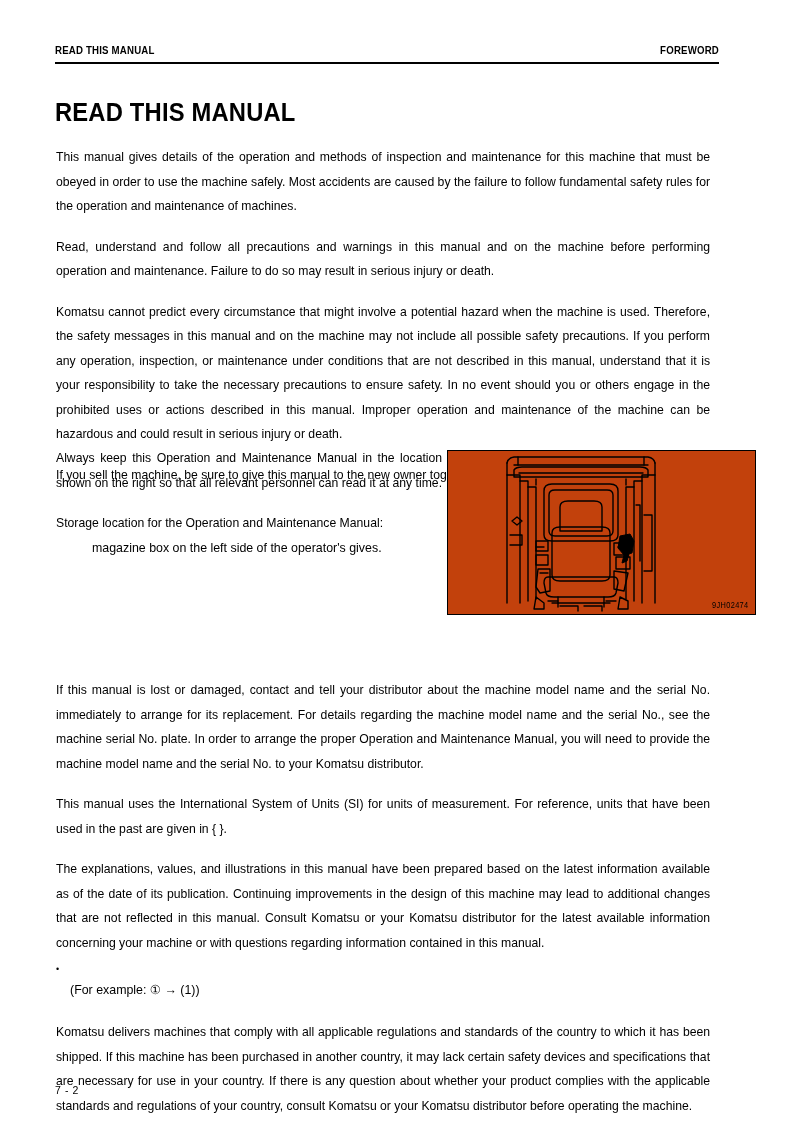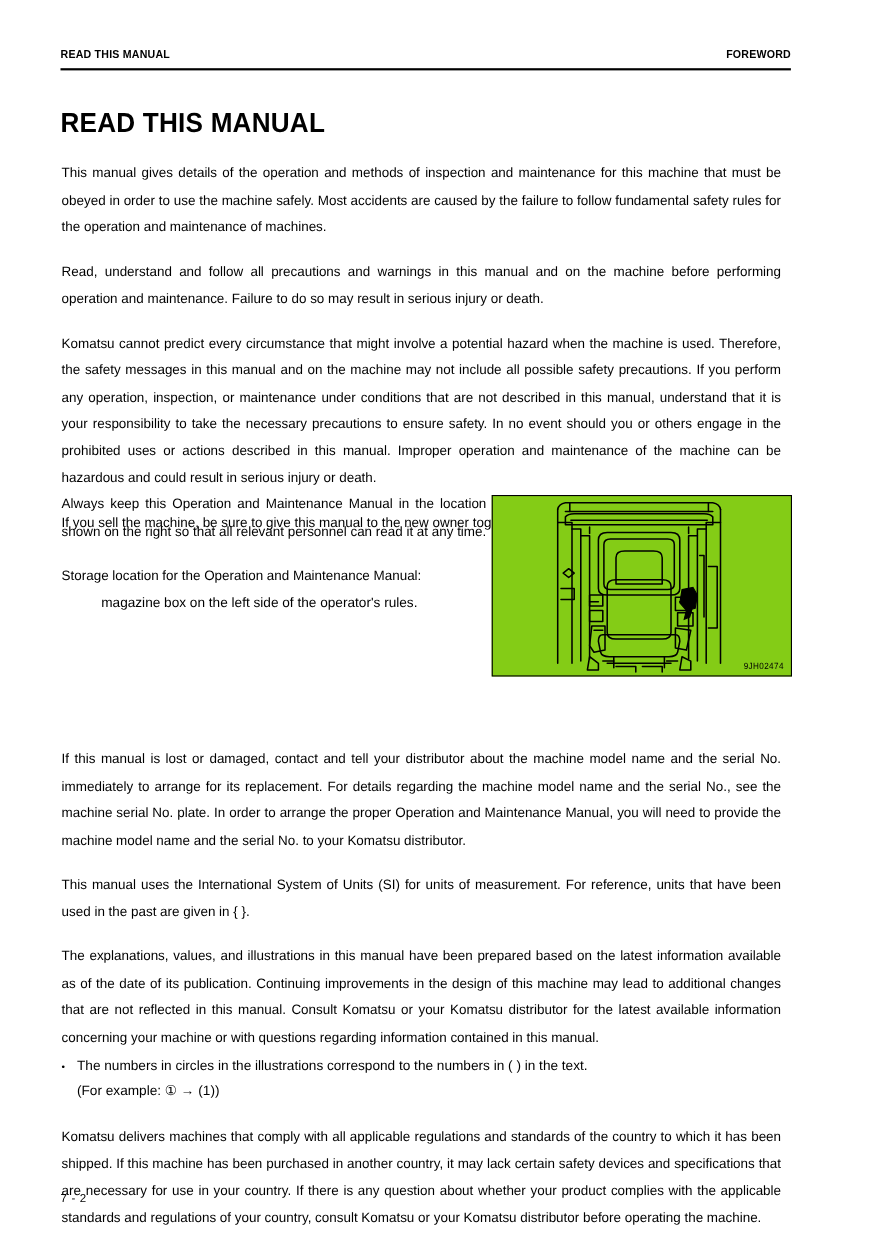--- a/index.html
+++ b/index.html
@@ -125,24 +125,24 @@
     letter-spacing: -0.5px;
     z-index: 5;
     pointer-events: none;
   }
 
   
   .figure {
     position: absolute;
     left: 447px;
     top: 450px;
-    width: 273px;
+    width: 309px;
     height: 165px;
     border: 1.4px solid #000;
-    background: #84cc16;
+    background: #c2410c;
     box-sizing: border-box;
   }
   .figure svg { display: block; }
   .figure-code {
     position: absolute;
     right: 6px;
     bottom: 4px;
     font-size: 8.2px;
     letter-spacing: 0.4px;
     font-family: "Liberation Sans", sans-serif;
@@ -177,21 +177,21 @@
   <div class="col" style="top:145px;">
     <p class="body">This manual gives details of the operation and methods of inspection and maintenance for this machine that must be obeyed in order to use the machine safely. Most accidents are caused by the failure to follow fundamental safety rules for the operation and maintenance of machines.</p>
     <p class="body">Read, understand and follow all precautions and warnings in this manual and on the machine before performing operation and maintenance. Failure to do so may result in serious injury or death.</p>
     <p class="body">Komatsu cannot predict every circumstance that might involve a potential hazard when the machine is used. Therefore, the safety messages in this manual and on the machine may not include all possible safety precautions. If you perform any operation, inspection, or maintenance under conditions that are not described in this manual, understand that it is your responsibility to take the necessary precautions to ensure safety. In no event should you or others engage in the prohibited uses or actions described in this manual. Improper operation and maintenance of the machine can be hazardous and could result in serious injury or death.</p>
     <p class="body last">If you sell the machine, be sure to give this manual to the new owner together with the machine.</p>
   </div>
 
   <div class="col narrow" style="top:446px;">
     <p class="body">Always keep this Operation and Maintenance Manual in the location shown on the right so that all relevant personnel can read it at any time.</p>
     <p class="body" style="margin-bottom:0;">Storage location for the Operation and Maintenance Manual:</p>
-    <p class="indent-line">magazine box on the left side of the operator's rules.</p>
+    <p class="indent-line">magazine box on the left side of the operator's gives.</p>
   </div>
 
   <div class="figure">
     <svg width="266" height="162" viewBox="0 0 266 162" xmlns="http://www.w3.org/2000/svg">
       <g fill="none" stroke="#000" stroke-width="1.4" stroke-linejoin="round" stroke-linecap="round">
 
         <path d="M59 12 L59 152 M207 12 L207 152"></path>
         <path d="M59 12 Q60 7 66 6 L200 6 Q206 7 207 12"></path>
         <path d="M66 14 L200 14"></path>
         <path d="M70 6 L70 14 M196 6 L196 14"></path>
@@ -250,21 +250,20 @@
   </div>
 
   <div class="col" style="top:630px;margin-top:48px;">
     <p class="body">If this manual is lost or damaged, contact and tell your distributor about the machine model name and the serial No. immediately to arrange for its replacement. For details regarding the machine model name and the serial No., see the machine serial No. plate. In order to arrange the proper Operation and Maintenance Manual, you will need to provide the machine model name and the serial No. to your Komatsu distributor.</p>
     <p class="body">This manual uses the International System of Units (SI) for units of measurement. For reference, units that have been used in the past are given in { }.</p>
     <p class="body" style="margin-bottom:4px;">The explanations, values, and illustrations in this manual have been prepared based on the latest information available as of the date of its publication. Continuing improvements in the design of this machine may lead to additional changes that are not reflected in this manual. Consult Komatsu or your Komatsu distributor for the latest available information concerning your machine or with questions regarding information contained in this manual.</p>
 
     <div class="bullet-block">
       <div class="bullet-row">
         <span class="bullet-dot">•</span>
-        <span>The numbers in circles in the illustrations correspond to the numbers in ( ) in the text.</span>
       </div>
       <div class="bullet-sub">(For example: ① → (1))</div>
     </div>
 
     <p class="body last" style="margin-top:19px;">Komatsu delivers machines that comply with all applicable regulations and standards of the country to which it has been shipped. If this machine has been purchased in another country, it may lack certain safety devices and specifications that are necessary for use in your country. If there is any question about whether your product complies with the applicable standards and regulations of your country, consult Komatsu or your Komatsu distributor before operating the machine.</p>
   </div>
 
   <div class="footer-page">7 - 2</div>
 
 </div>

